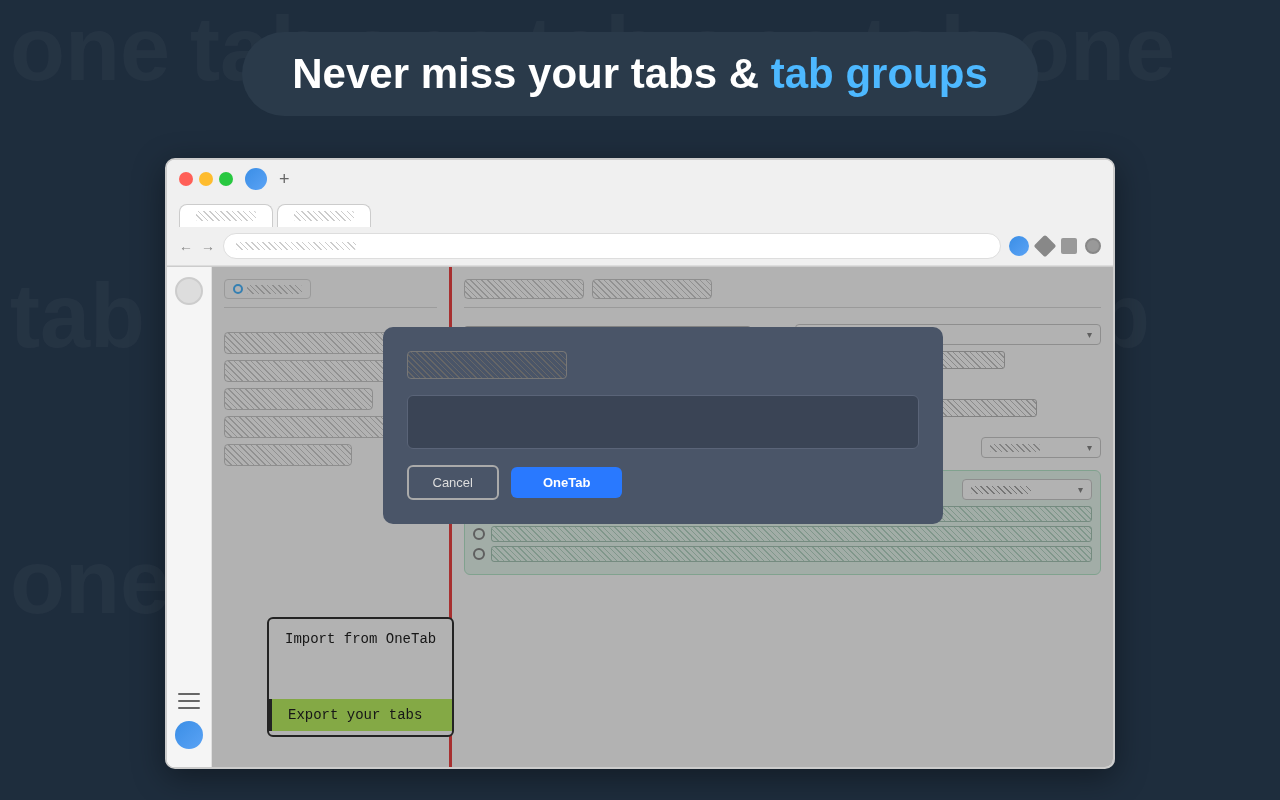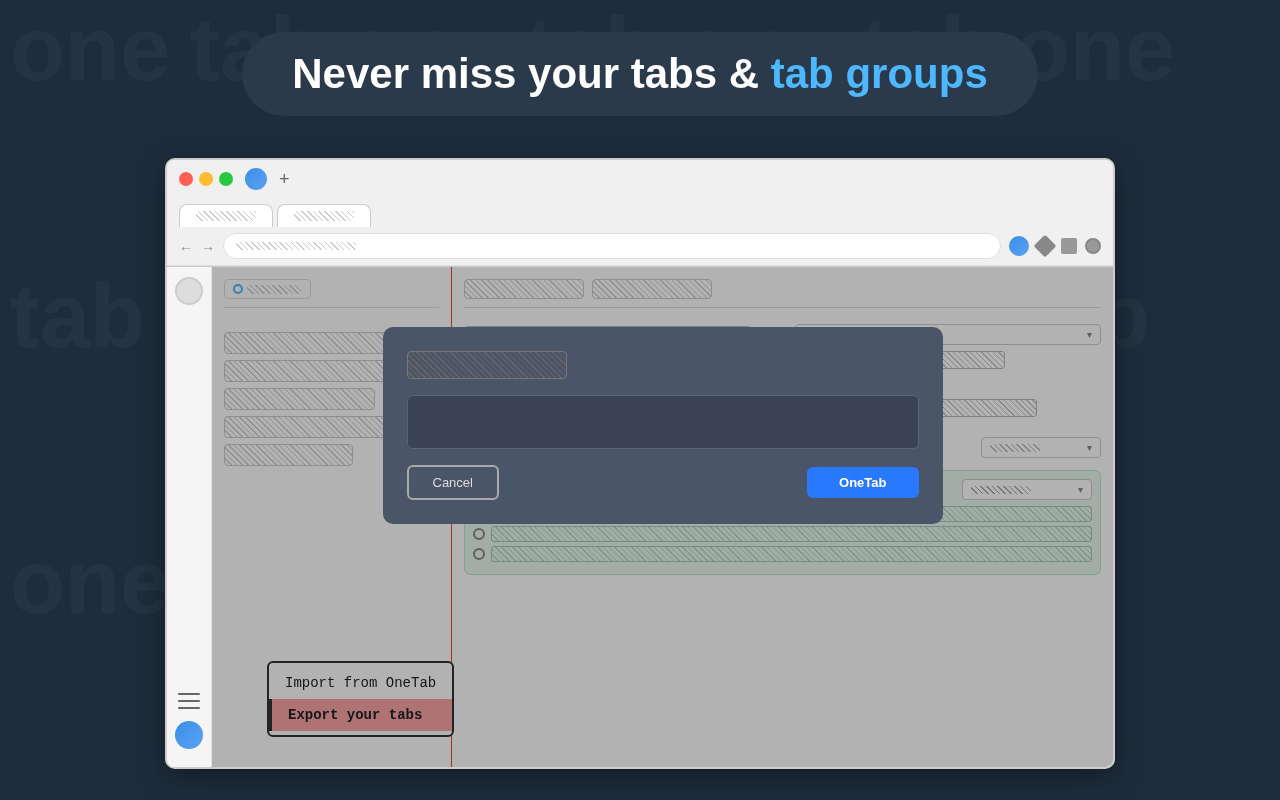--- a/index.html
+++ b/index.html
@@ -253,21 +253,21 @@
     }
 
     
     .content-columns {
       display: flex;
       flex: 1;
     }
 
     .left-column {
       width: 240px;
-      border-right: 1px solid #ef4444;
+      border-right: 3px solid #ef4444;
       padding: 12px;
       display: flex;
       flex-direction: column;
       gap: 16px;
     }
 
     .right-column {
       flex: 1;
       padding: 12px;
       display: flex;
@@ -326,23 +326,24 @@
       min-width: 180px;
     }
 
     .context-menu-item {
       padding: 8px 16px;
       cursor: pointer;
       color: #222;
     }
 
     .context-menu-item.active {
-      background: #fca5a5;
+      background: #bef264;
       border-left: 3px solid #333;
-      font-weight: bold;
+      font-weight: normal;
+      margin-top: 44px;
     }
 
     
     .right-tab-row {
       display: flex;
       gap: 8px;
       border-bottom: 1px solid #ddd;
       padding-bottom: 8px;
     }
 
@@ -436,22 +437,22 @@
     .modal-input {
       height: 54px;
       background: #3a4455;
       border: 1px solid #5a6478;
       border-radius: 6px;
       width: 100%;
     }
 
     .modal-buttons {
       display: flex;
-      justify-content: space-between;
-      gap: 24px;
+      justify-content: flex-start;
+      gap: 12px;
       align-items: center;
     }
 
     .modal-btn-cancel {
       padding: 8px 24px;
       background: transparent;
       border: 2px solid #aaa;
       border-radius: 6px;
       color: #ddd;
       cursor: pointer;

